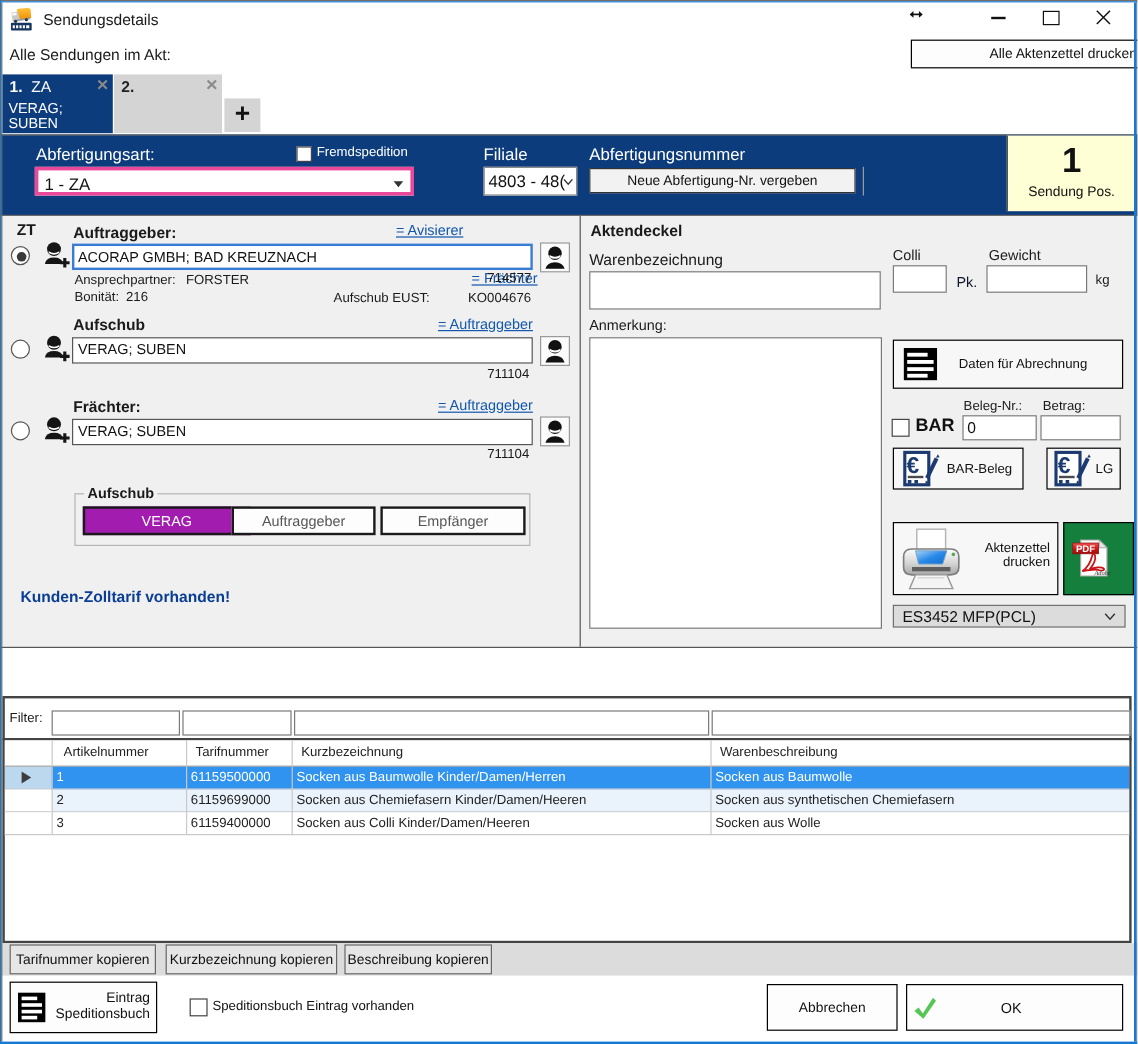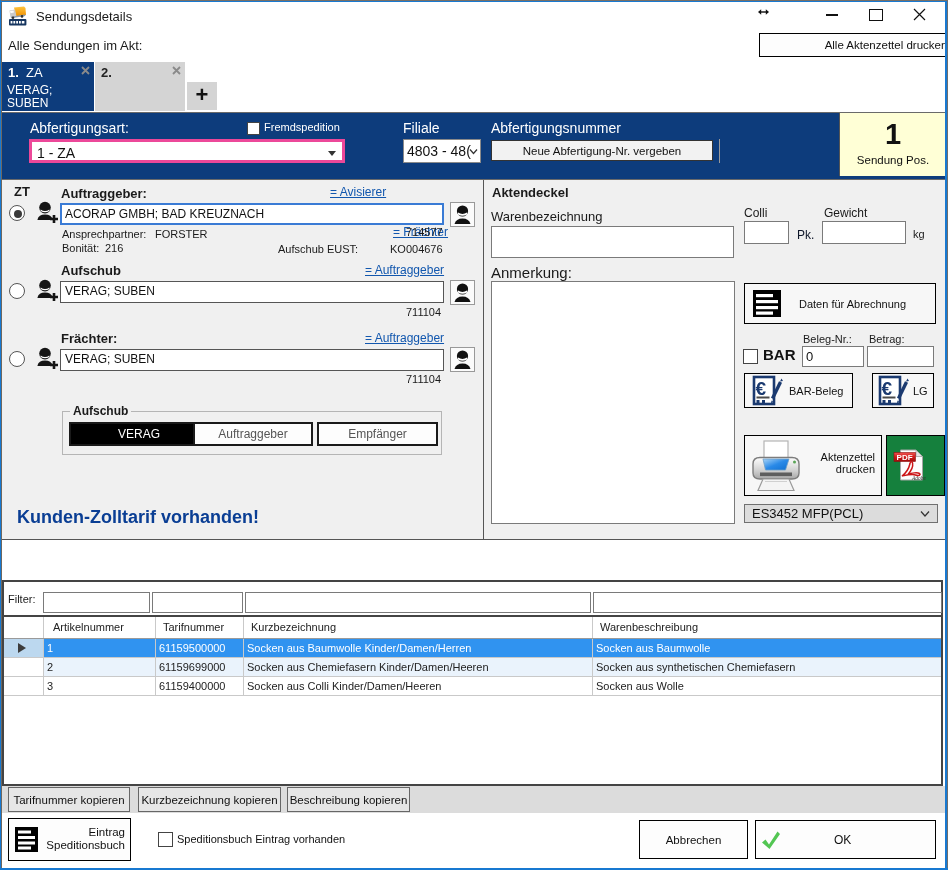--- a/index.html
+++ b/index.html
@@ -169,36 +169,36 @@
   <div class="abs lbl bold" style="left:61px;top:263px;font-size:13px;">Aufschub</div>
   <div class="abs link" style="left:365px;top:263px;">= Auftraggeber</div>
   <div class="abs lbl" style="left:406px;top:306px;">711104</div>
 
   <div class="abs lbl bold" style="left:61px;top:331px;font-size:13px;">Frächter:</div>
   <div class="abs link" style="left:365px;top:331px;">= Auftraggeber</div>
   <div class="abs lbl" style="left:406px;top:373px;">711104</div>
 
   <div class="abs" style="left:62px;top:411px;width:380px;height:44px;border:1px solid #b5b5b5;box-sizing:border-box;"></div>
   <div class="abs lbl bold" style="left:70px;top:404px;font-size:12px;background:#f0f0f0;padding:0 3px;">Aufschub</div>
-  <div class="abs" style="left:69px;top:422px;width:140px;height:24px;background:#000000;border:2px solid #1a1a1a;box-sizing:border-box;color:#fff;font-size:12px;display:flex;align-items:center;justify-content:center;">VERAG</div>
+  <div class="abs" style="left:69px;top:422px;width:140px;height:24px;background:#a21caf;border:2px solid #1a1a1a;box-sizing:border-box;color:#fff;font-size:12px;display:flex;align-items:center;justify-content:center;">VERAG</div>
   <div class="abs" style="left:193px;top:422px;width:120px;height:24px;background:#fdfdfd;border:2px solid #1a1a1a;box-sizing:border-box;color:#555;font-size:12px;display:flex;align-items:center;justify-content:center;">Auftraggeber</div>
   <div class="abs" style="left:317px;top:422px;width:121px;height:24px;background:#fdfdfd;border:2px solid #1a1a1a;box-sizing:border-box;color:#555;font-size:12px;display:flex;align-items:center;justify-content:center;">Empfänger</div>
 
-  <div class="abs bold" style="left:17px;top:507px;font-size:18px;color:#0a3e94;">Kunden-Zolltarif vorhanden!</div>
+  <div class="abs bold" style="left:17px;top:490px;font-size:13px;color:#0a3e94;">Kunden-Zolltarif vorhanden!</div>
 
   <div class="abs lbl bold" style="left:492px;top:185px;font-size:13px;">Aktendeckel</div>
   <div class="abs" style="left:491px;top:209px;font-size:13px;color:#1a1a1a;">Warenbezeichnung</div>
   <div class="abs ginp" style="left:491px;top:226px;width:243px;height:32px;box-sizing:border-box;"></div>
   <div class="abs" style="left:744px;top:206px;font-size:12px;color:#1a1a1a;">Colli</div>
   <div class="abs ginp" style="left:744px;top:221px;width:45px;height:23px;box-sizing:border-box;"></div>
   <div class="abs" style="left:797px;top:228px;font-size:12px;color:#0f172a;">Pk.</div>
   <div class="abs" style="left:824px;top:206px;font-size:12px;color:#1a1a1a;">Gewicht</div>
   <div class="abs ginp" style="left:822px;top:221px;width:84px;height:23px;box-sizing:border-box;"></div>
   <div class="abs" style="left:913px;top:228px;font-size:11px;color:#1a1a1a;">kg</div>
-  <div class="abs" style="left:491px;top:264px;font-size:15px;color:#1a1a1a;">Anmerkung:</div>
+  <div class="abs" style="left:491px;top:264px;font-size:12px;color:#1a1a1a;">Anmerkung:</div>
   <div class="abs ginp" style="left:491px;top:281px;width:244px;height:243px;box-sizing:border-box;"></div>
 
   <div class="abs" style="left:744px;top:283px;width:192px;height:41px;background:#f7f7f7;border:1.5px solid #000;box-sizing:border-box;">
     <svg class="abs" style="left:8px;top:6px;" width="28" height="27" viewBox="0 0 28 27">
       <rect x="0" y="0" width="28" height="27" fill="#000"></rect>
       <rect x="3" y="4" width="17" height="3.2" fill="#fff"></rect>
       <rect x="3" y="10" width="22" height="3.2" fill="#fff"></rect>
       <rect x="3" y="16" width="22" height="3.2" fill="#fff"></rect>
       <rect x="3" y="21.5" width="17" height="3.2" fill="#fff"></rect>
     </svg>

